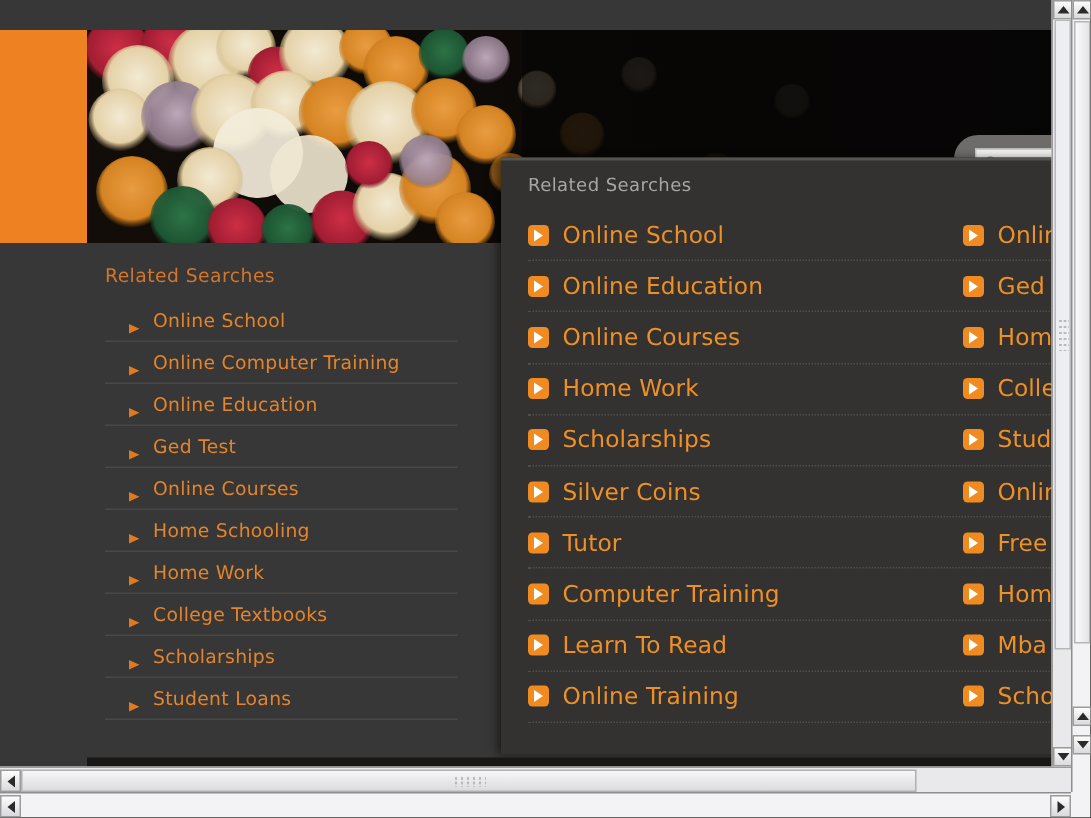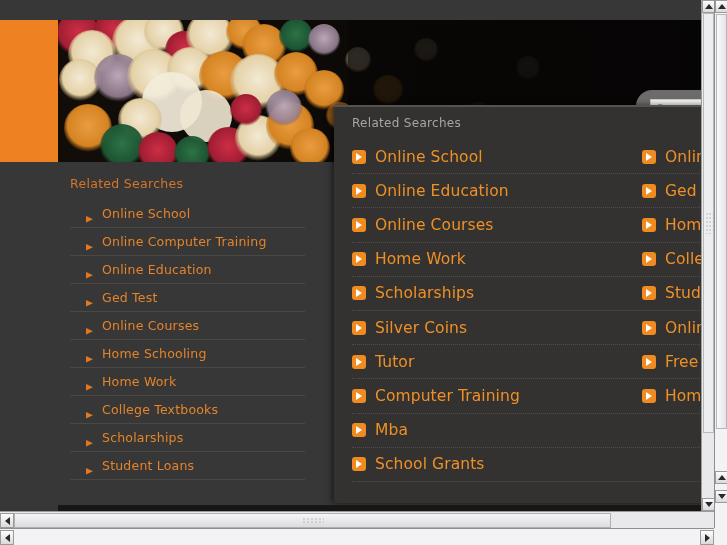--- a/index.html
+++ b/index.html
@@ -577,25 +577,33 @@
           </div>
           <div class="pop-cell">
             <span class="pop-ico"></span>
             <span class="pop-label">Home Schooling</span>
           </div>
         </div>
 
         <div class="pop-row">
           <div class="pop-cell">
             <span class="pop-ico"></span>
+            <span class="pop-label">Learn To Read</span>
+          </div>
+          <div class="pop-cell">
+            <span class="pop-ico"></span>
             <span class="pop-label">Mba</span>
           </div>
         </div>
 
         <div class="pop-row">
+          <div class="pop-cell">
+            <span class="pop-ico"></span>
+            <span class="pop-label">Online Training</span>
+          </div>
           <div class="pop-cell">
             <span class="pop-ico"></span>
             <span class="pop-label">School Grants</span>
           </div>
         </div>
 
       </div>
     </div>
 
     <div id="footer">

